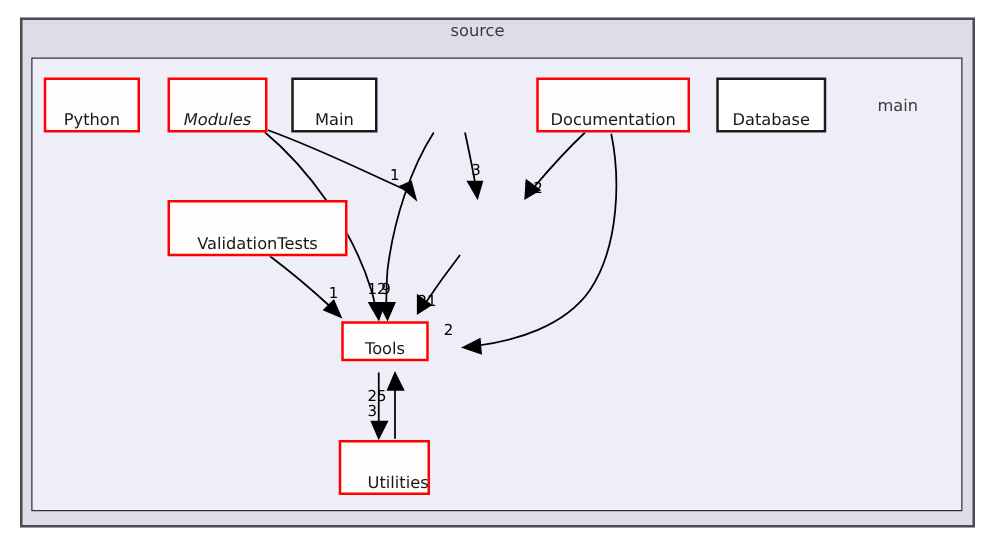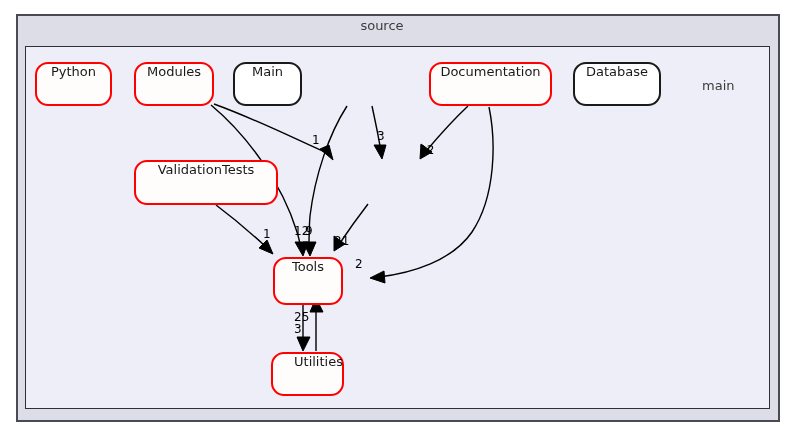--- a/index.html
+++ b/index.html
@@ -4,32 +4,32 @@
 <style>
   html,body{margin:0;padding:0;background:#ffffff;}
   body{width:795px;height:436px;font-family:"DejaVu Sans",sans-serif;}
   #canvas{position:relative;width:795px;height:436px;overflow:hidden;background:#ffffff;}
   .cluster{position:absolute;box-sizing:border-box;}
   #cluster-source{left:16px;top:14px;width:764px;height:408px;background:#dddde8;border:2px solid #4a4a55;}
   #cluster-main{left:25px;top:46px;width:745px;height:363px;background:#eeeef8;border:1.5px solid #30303a;}
   .cluster-label{position:absolute;font-size:13px;color:#3b3b3b;white-space:nowrap;}
   #label-source{left:0;top:18px;width:764px;text-align:center;}
   #label-main{left:702px;top:78px;}
-  .node{position:absolute;box-sizing:border-box;background:#fffcfc;display:flex;align-items:flex-start;justify-content:center;font-size:13px;color:#191919;white-space:nowrap;border-radius:13px;}
+  .node{position:absolute;box-sizing:border-box;background:#fffcfc;display:flex;align-items:flex-end;justify-content:center;font-size:13px;color:#191919;white-space:nowrap;}
   .node.red{border:2px solid #ff0000;}
   .node.black{border:2px solid #1a1a1a;background:#ffffff;}
   #n-python{left:35px;top:62px;width:77px;height:44px;}
-  #n-modules{left:134px;top:62px;width:80px;height:44px;}
+  #n-modules{left:134px;top:62px;width:80px;height:44px;font-style:italic;}
   #n-main{left:233px;top:62px;width:69px;height:44px;}
   #n-eventio{left:330px;top:62px;width:77px;height:44px;}
   #n-documentation{left:429px;top:62px;width:123px;height:44px;}
   #n-database{left:573px;top:62px;width:88px;height:44px;}
   #n-validationtests{left:134px;top:160px;width:144px;height:45px;}
   #n-framework{left:333px;top:160px;width:96px;height:44px;}
-  #n-tools{left:273px;top:257px;width:70px;height:48px;}
+  #n-tools{left:273px;top:257px;width:70px;height:32px;}
   #n-utilities{left:271px;top:352px;width:73px;height:44px;padding-left:22px;}
   svg#edges{position:absolute;left:0;top:0;width:795px;height:436px;pointer-events:none;}
   svg#edges path{fill:none;stroke:#000000;stroke-width:1.4;}
   svg#edges polygon{fill:#000000;stroke:#000000;stroke-width:1;}
   .elabel{position:absolute;font-size:12px;color:#000000;white-space:nowrap;}
 </style>
 </head>
 <body>
 
 <div id="canvas">

